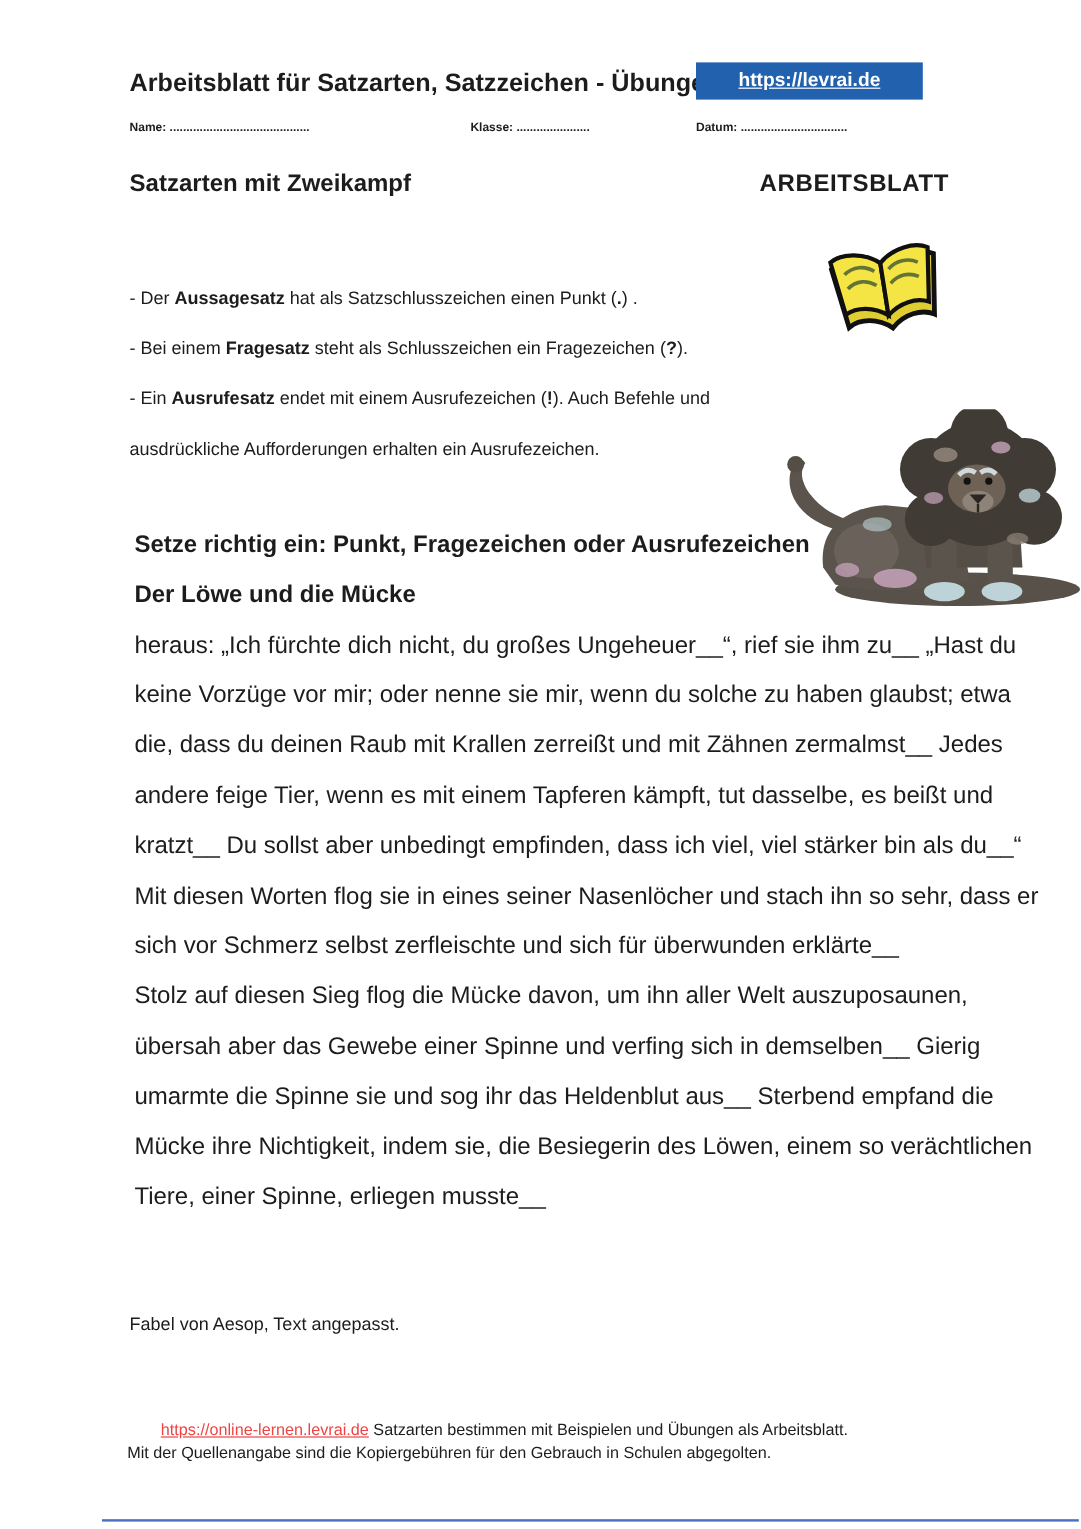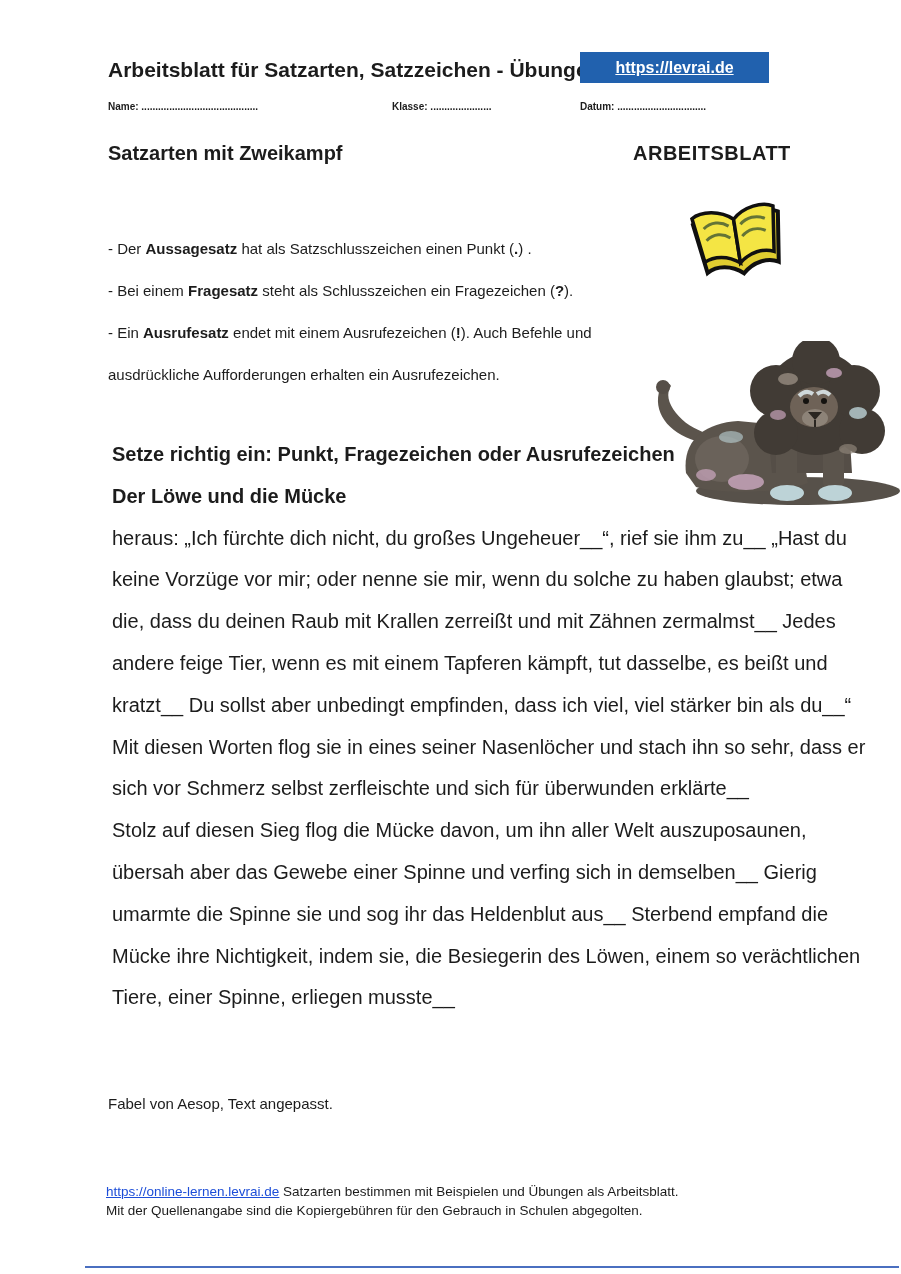--- a/index.html
+++ b/index.html
@@ -29,21 +29,21 @@
 
   .intro { position:absolute; left:108px; top:228px; width:640px; font-size:15px; }
   .intro .rline { height:42px; line-height:42px; white-space:nowrap; }
 
   .story { position:absolute; left:112px; top:434px; width:720px; font-size:20px; }
   .story .tline { height:41.8px; line-height:41.8px; white-space:nowrap; }
 
   .source-note { position:absolute; left:108px; top:1095px; font-size:15px; white-space:nowrap; }
 
   .footer { position:absolute; left:106px; top:1182px; font-size:13.5px; line-height:19px; }
-  .footer a { color:#1d4ed8; text-decoration:underline; }
+  .footer a { color:#ef4444; text-decoration:underline;margin-left:28px; }
   .footer .fline { white-space:nowrap; }
 
   .bottom-rule { position:absolute; left:85px; top:1266px; width:814px; height:2px; }
 </style>
 </head>
 <body>
 
 <div class="page">
 
   <div class="hdr-title">Arbeitsblatt für Satzarten, Satzzeichen - Übungen</div>

